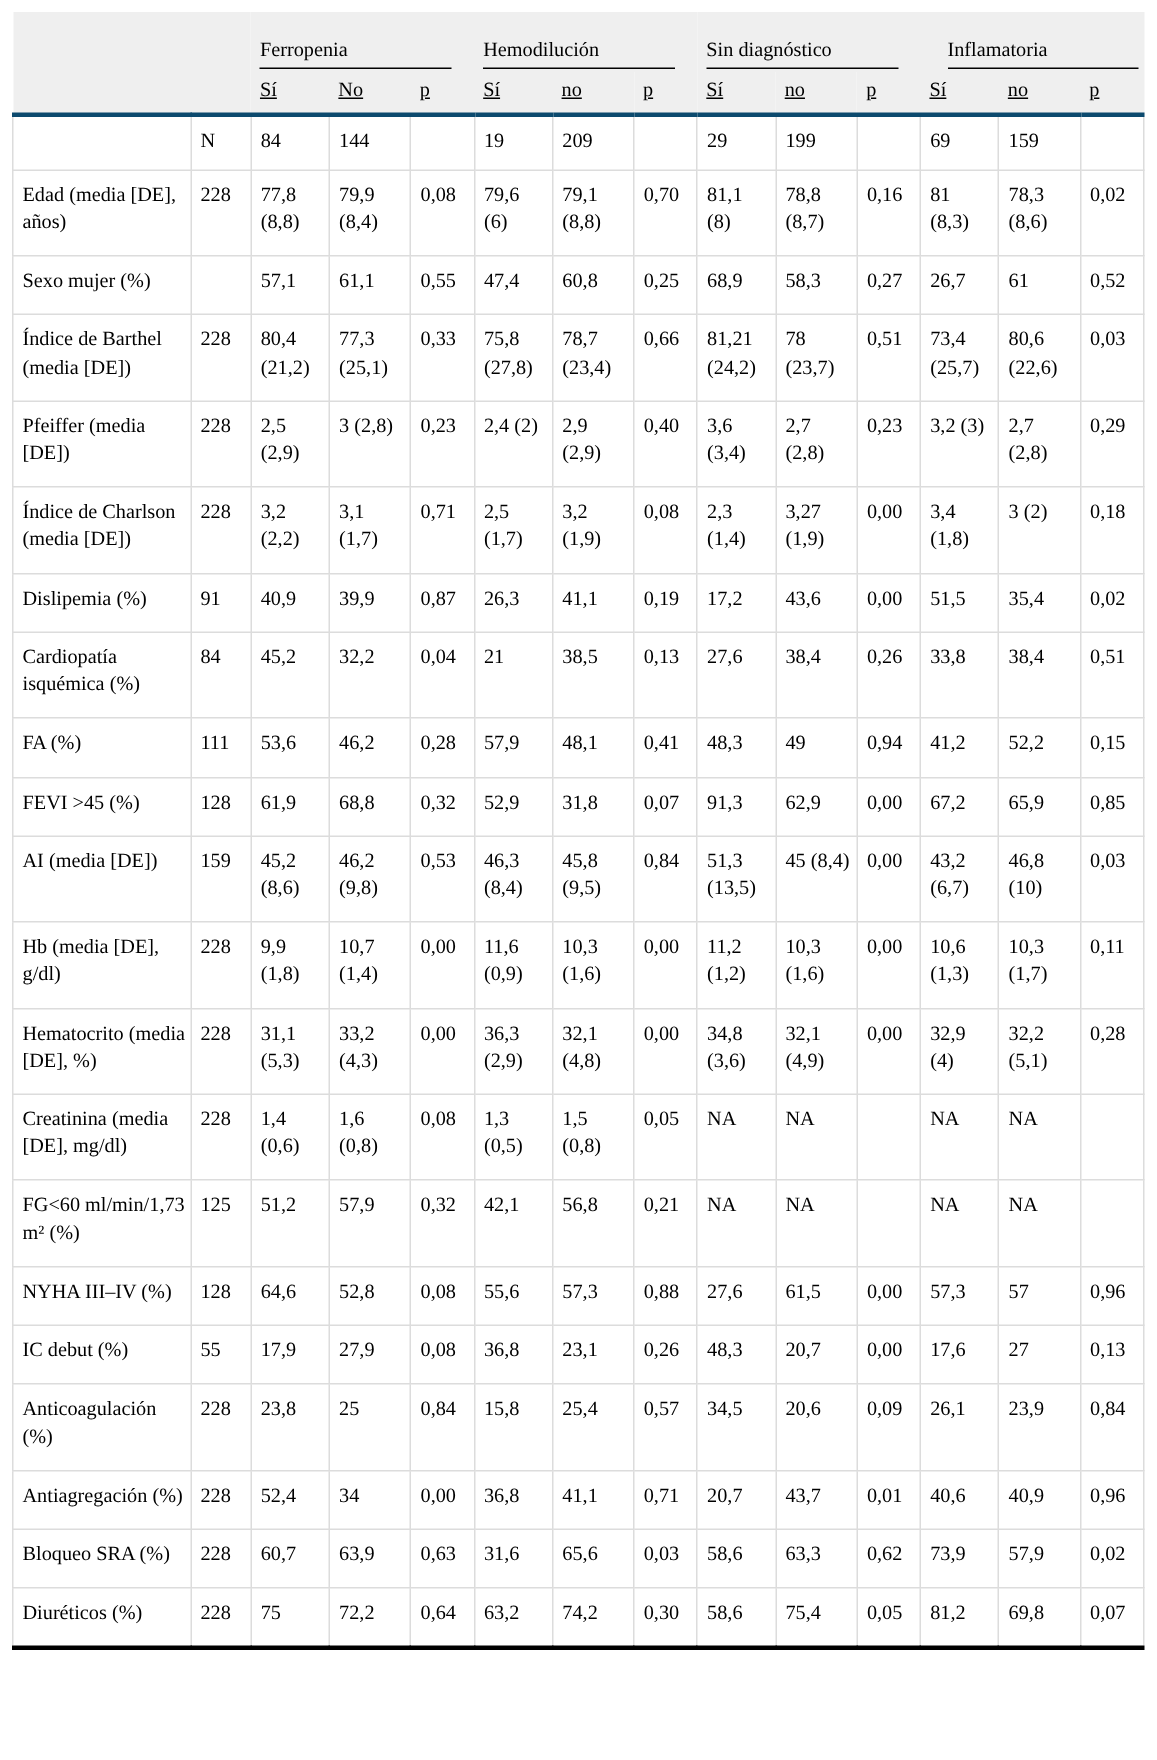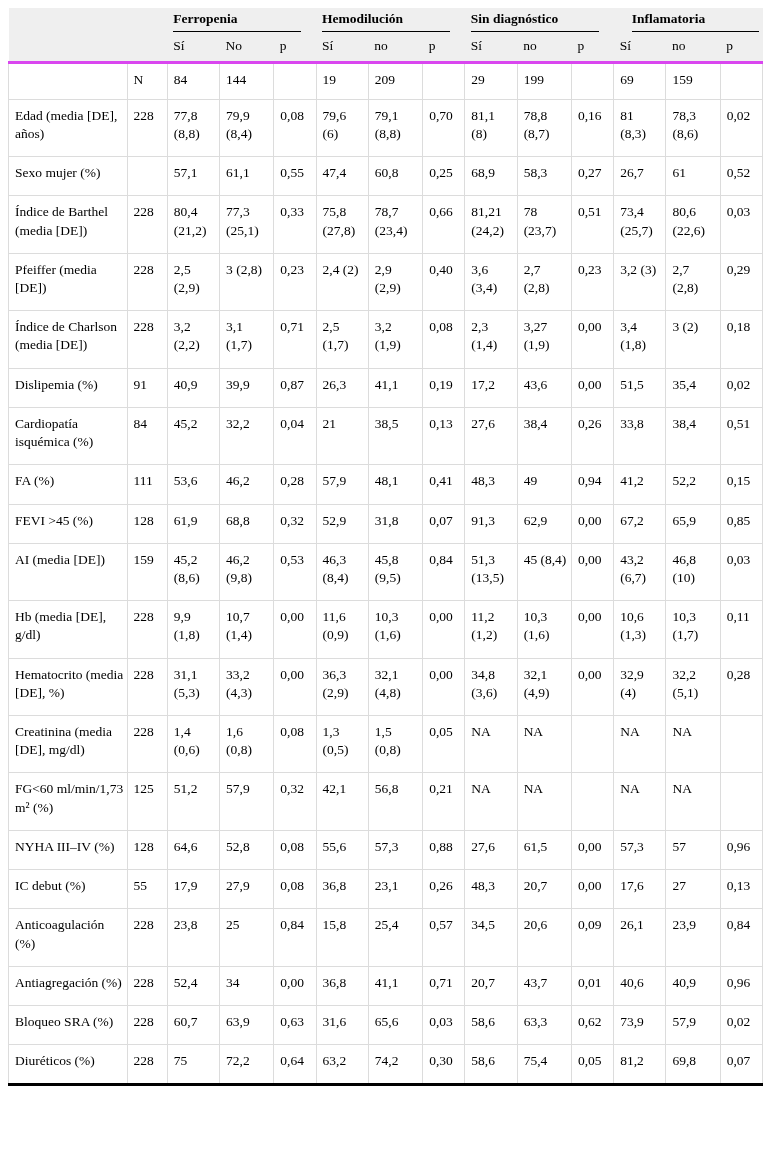--- a/index.html
+++ b/index.html
@@ -28,31 +28,32 @@
   col.c-no    { width: 54px;  }
   col.c-p     { width: 42px;  }
 
   thead th {
     background: #efefef;
     font-weight: normal;
     text-align: left;
     vertical-align: bottom;
     padding: 4px 3px 2px 6px;
   }
-  tr.group-row th { padding-top: 2px; font-weight: bold; }
+  tr.group-row th { padding-top: 16px; }
   .group-label {
     border-bottom: 1px solid #000;
     padding-bottom: 3px;
     margin-right: 12px;
   }
   th.group-last .group-label { margin-right: 1px; margin-left: 12px; }
   tr.sub-row th {
-    border-bottom: 3px solid #d946ef;
+    border-bottom: 3px solid #0c4a6e;
     padding-bottom: 6px;
     padding-top: 3px;
+    text-decoration: underline;
   }
   tbody td {
     border: 1px solid #dcdcdc;
     vertical-align: top;
     text-align: left;
     padding: 7px 3px 13px 6px;
     overflow-wrap: break-word;
   }
   tbody tr.n-row td { padding-bottom: 9px; }
 </style>

